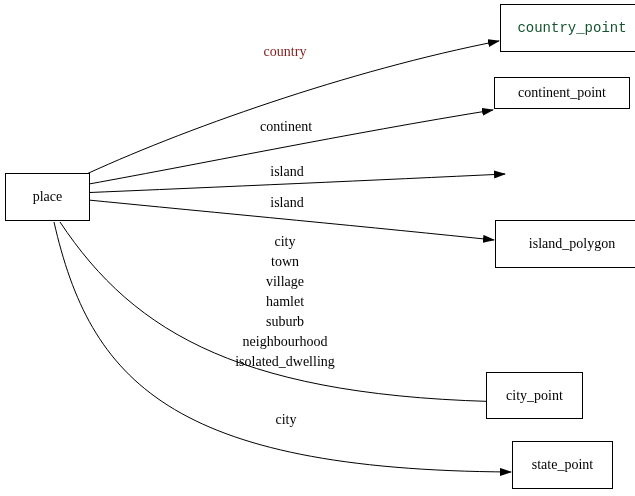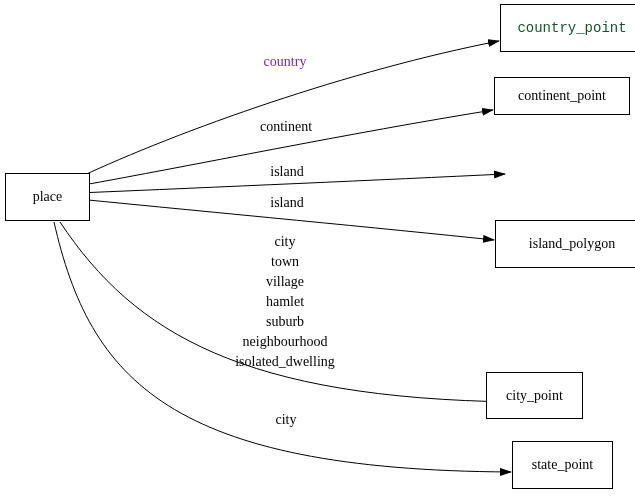--- a/index.html
+++ b/index.html
@@ -53,34 +53,34 @@
         <path d="M 54,222 C 90,380 170,470 511,472" fill="none" stroke="#000000" stroke-width="1" marker-end="url(#arrowhead)"></path>
       </g>
   </svg>
 
   <div class="node" style="left: 5px; top: 173px; width: 85px; height: 48px; border-color: rgb(0, 0, 0); color: rgb(0, 0, 0);">
     <span>place</span>
   </div>
   <div class="node" style="left: 500px; top: 4px; width: 144px; height: 48px; border-color: rgb(0, 0, 0); color: #14532d; font-family: Liberation Mono, monospace;">
     <span>country_point</span>
   </div>
-  <div class="node" style="left: 494px; top: 77px; width: 136px; height: 38px; border-color: rgb(0, 0, 0); color: rgb(0, 0, 0);">
+  <div class="node" style="left: 494px; top: 77px; width: 136px; height: 32px; border-color: rgb(0, 0, 0); color: rgb(0, 0, 0);">
     <span>continent_point</span>
   </div>
   <div class="node" style="left: 495px; top: 220px; width: 154px; height: 48px; border-color: rgb(0, 0, 0); color: rgb(0, 0, 0);">
     <span>island_polygon</span>
   </div>
   <div class="node" style="left: 486px; top: 372px; width: 97px; height: 47px; border-color: rgb(0, 0, 0); color: rgb(0, 0, 0);">
     <span>city_point</span>
   </div>
   <div class="node" style="left: 512px; top: 441px; width: 101px; height: 48px; border-color: rgb(0, 0, 0); color: rgb(0, 0, 0);">
     <span>state_point</span>
   </div>
 
-  <div class="edge-label" style="left: 285px; top: 62px; color: #6d28d9;">country</div>
+  <div class="edge-label" style="left: 285px; top: 52px; color: #7f1d1d;">country</div>
   <div class="edge-label" style="left: 286px; top: 127px; color: rgb(0, 0, 0);">continent</div>
   <div class="edge-label" style="left: 287px; top: 172px; color: rgb(0, 0, 0);">island</div>
   <div class="edge-label" style="left: 287px; top: 203px; color: rgb(0, 0, 0);">island</div>
   <div class="edge-label" style="left: 285px; top: 302px; color: rgb(0, 0, 0);">city
 town
 village
 hamlet
 suburb
 neighbourhood
 isolated_dwelling</div>

